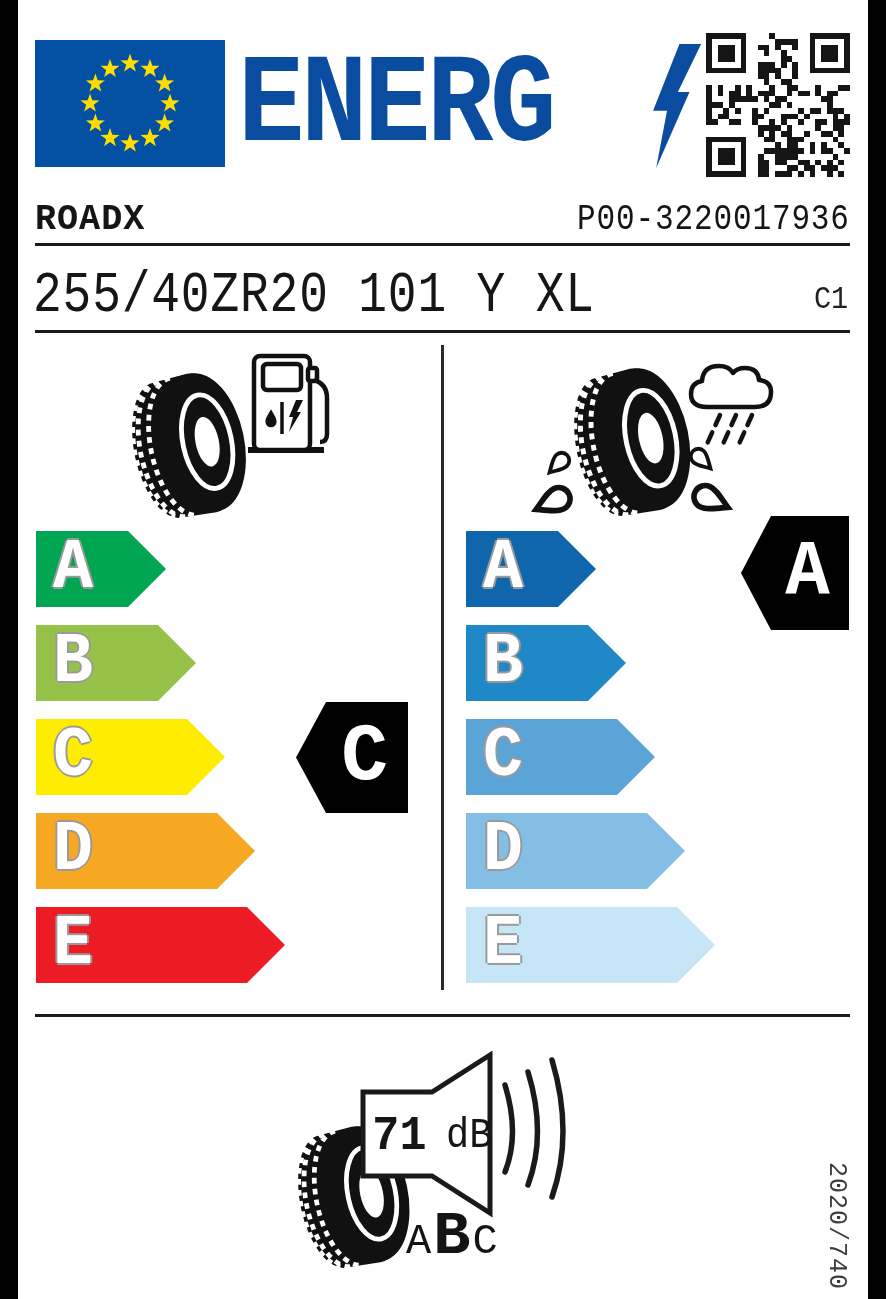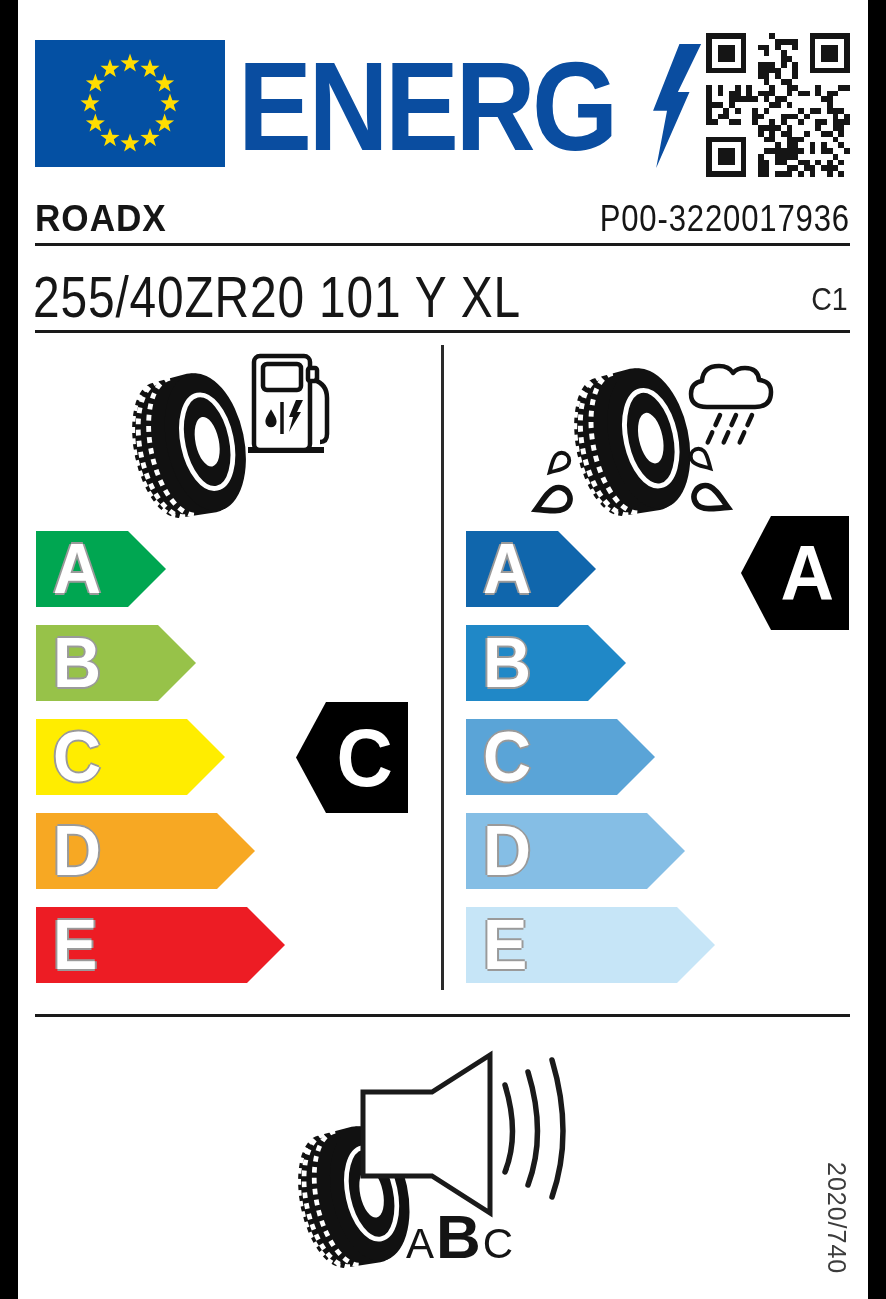--- a/index.html
+++ b/index.html
@@ -1,20 +1,20 @@
 <!DOCTYPE html>
 <html><head>
 <meta charset="utf-8">
 <style>
   * { margin:0; padding:0; box-sizing:border-box; }
   html,body { background:#e8e8e8; }
   body { font-family:"Liberation Sans","DejaVu Sans",sans-serif; }
   .label {
     position:relative; width:886px; height:1299px; background:#fff;
-    overflow:hidden; margin:0 auto; color:#111;
+    overflow:hidden; margin:0 auto; color:#111;font-family:Liberation Mono, monospace;
   }
   .edge { position:absolute; top:0; width:18px; height:1299px; background:#000; }
   .edge.left { left:0; } .edge.right { right:0; }
 
   
   .eu-flag { position:absolute; left:35px; top:40px; width:190px; height:127px; }
   .energ {
     position:absolute; left:238px; top:44px; height:126px;
     font-size:126px; line-height:1; font-weight:bold; color:#0a4da0;
     letter-spacing:-4px; transform:scaleX(0.88); transform-origin:left top;
@@ -407,20 +407,24 @@
 
   <svg class="noise-svg" viewBox="0 0 330 245">
     <use href="#tire-shape" transform="translate(16,86) scale(0.95)"></use>
     <path d="M83,52 H152 L210,15 V173 L152,136 H83 Z" fill="#fff" stroke="#1a1a1a" stroke-width="5"></path>
     <g fill="none" stroke="#1a1a1a" stroke-width="5.5" stroke-linecap="round">
       <path d="M225,45 Q240,94 225,132"></path>
       <path d="M248,32 Q267,94 248,145"></path>
       <path d="M272,20 Q294,94 272,157"></path>
     </g>
   </svg>
+  <div class="noise-value">
+    <span class="noise-db">71</span>
+    <span class="noise-unit">dB</span>
+  </div>
   <div class="noise-classes">
     <span class="nc-a">A</span>
     <span class="nc-b">B</span>
     <span class="nc-c">C</span>
   </div>
 
   <div class="regulation">2020/740</div>
 </div>
 
 </body></html>

